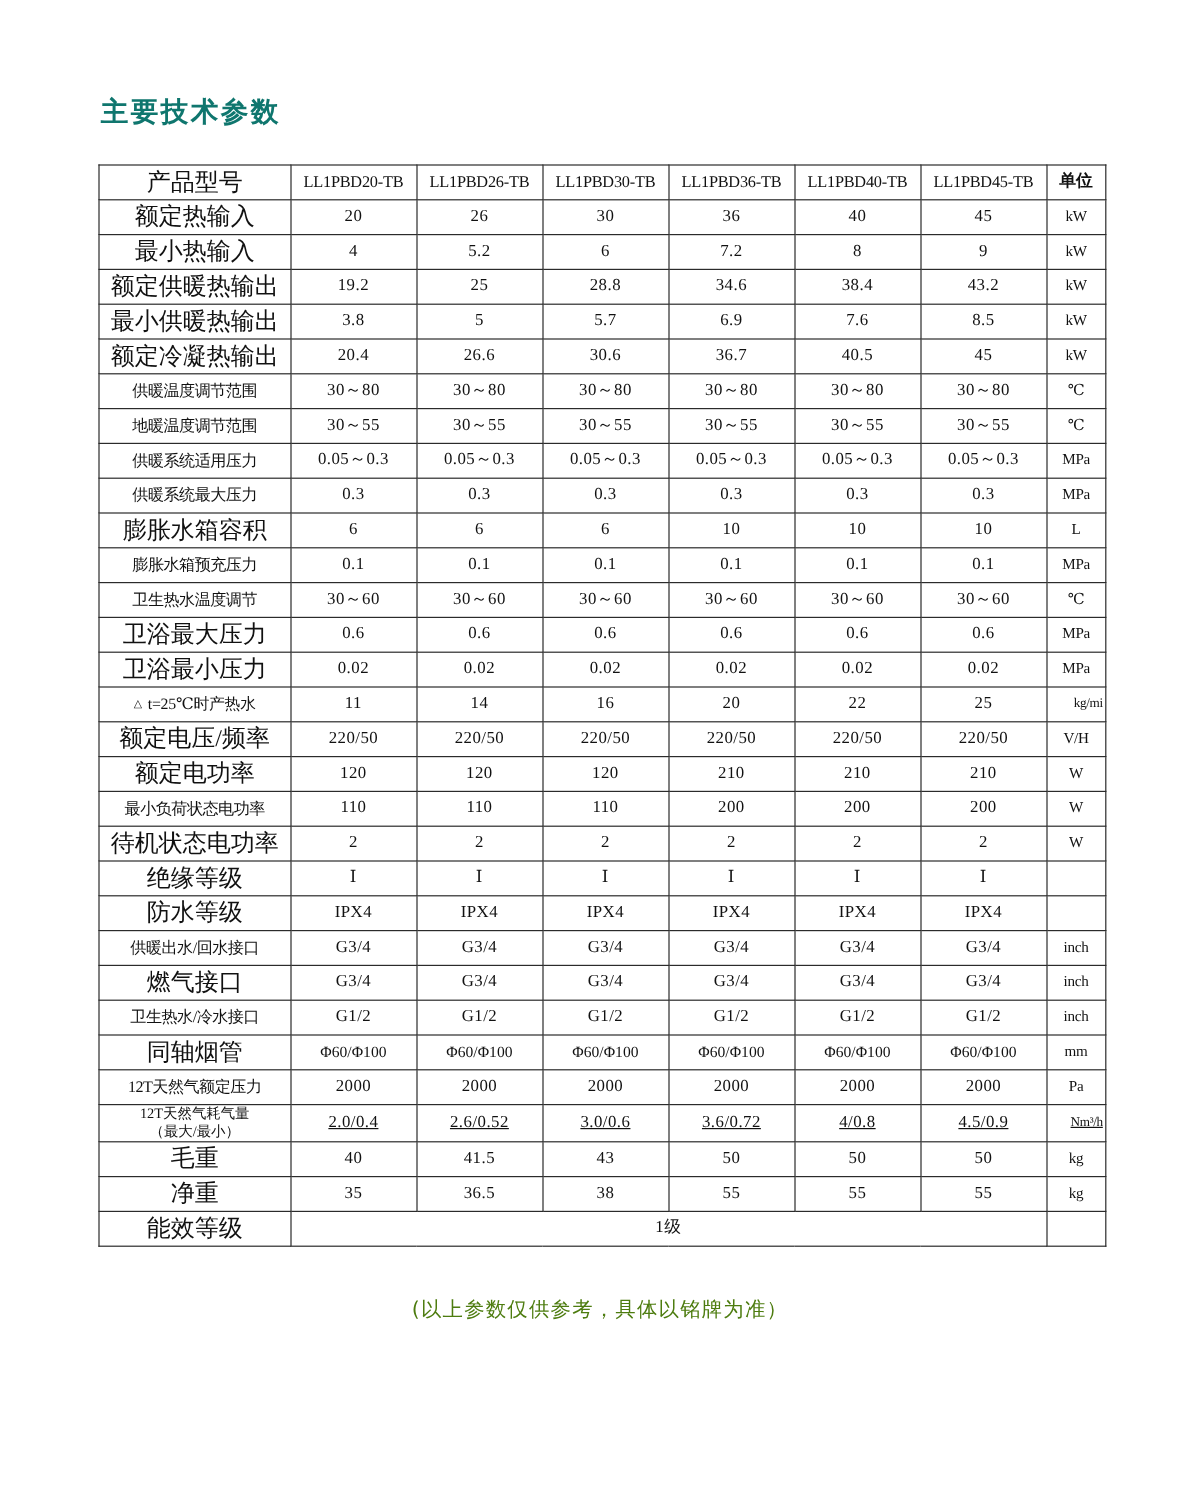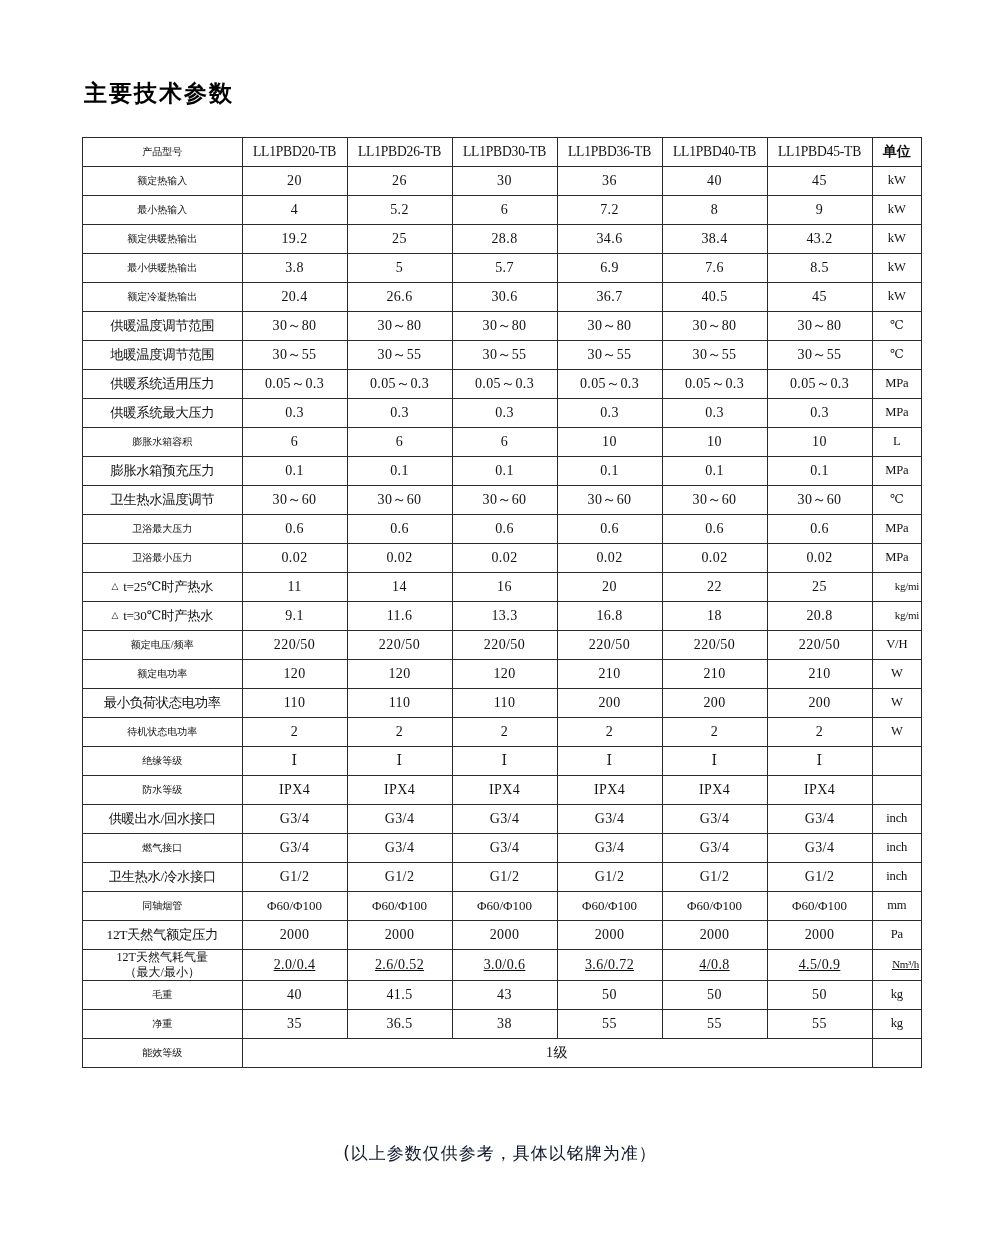--- a/index.html
+++ b/index.html
@@ -23,21 +23,21 @@
     box-sizing: border-box;
   }
   .page-title {
     position: absolute;
     left: 84px;
     top: 78px;
     font-family: "DejaVu Sans", "Liberation Sans", sans-serif;
     font-size: 23px;
     font-weight: 600;
     letter-spacing: 2px;
-    color: #000000;
+    color: #0f766e;
   }
   .table-wrap {
     position: absolute;
     left: 82px;
     top: 137px;
     width: 840px;
   }
   table.spec {
     border-collapse: collapse;
     width: 840px;
@@ -54,21 +54,21 @@
     color: #111111;
     font-family: "Liberation Serif", "DejaVu Serif", serif;
   }
   
   col.c-label { width: 158px; }
   col.c-model { width: 104px; }
   col.c-unit  { width: 49px; }
 
   td.label {
     font-family: "DejaVu Sans", "Liberation Sans", sans-serif;
-    font-size: 10px;
+    font-size: 20px;
     letter-spacing: 0px;
     color: #111111;
   }
   td.label.tight {
     font-size: 13.4px;
     letter-spacing: -0.4px;
   }
   td.label.delta {
     font-size: 13.2px;
     text-align: center;
@@ -117,26 +117,26 @@
     font-size: 12px;
   }
   td.tall {
     height: 56px;
     text-decoration: underline;
   }
   .footnote {
     position: absolute;
     left: 0;
     right: 0;
-    top: 1142px;
+    top: 1080px;
     text-align: center;
     font-family: "DejaVu Sans", "Liberation Sans", sans-serif;
     font-size: 17px;
     letter-spacing: 1px;
-    color: #0f172a;
+    color: #4d7c0f;
   }
 </style>
 </head>
 <body>
 
 <div class="page">
 
   <div class="page-title">主要技术参数</div>
 
   <div class="table-wrap">
@@ -308,30 +308,20 @@
         <tr>
           <td class="label delta"><span class="tri">△</span><span>t=25℃时产热水</span></td>
           <td class="val">11</td>
             <td class="val">14</td>
             <td class="val">16</td>
             <td class="val">20</td>
             <td class="val">22</td>
             <td class="val">25</td>
           <td class="unit small">kg/mi</td>
         </tr>
-        <tr>
-          <td class="label delta"><span class="tri">△</span><span>t=30℃时产热水</span></td>
-          <td class="val">9.1</td>
-            <td class="val">11.6</td>
-            <td class="val">13.3</td>
-            <td class="val">16.8</td>
-            <td class="val">18</td>
-            <td class="val">20.8</td>
-          <td class="unit small">kg/mi</td>
-        </tr>
 
         <tr>
             <td class="label">额定电压/频率</td>
             <td class="val">220/50</td>
             <td class="val">220/50</td>
             <td class="val">220/50</td>
             <td class="val">220/50</td>
             <td class="val">220/50</td>
             <td class="val">220/50</td>
             <td class="unit">V/H</td>

